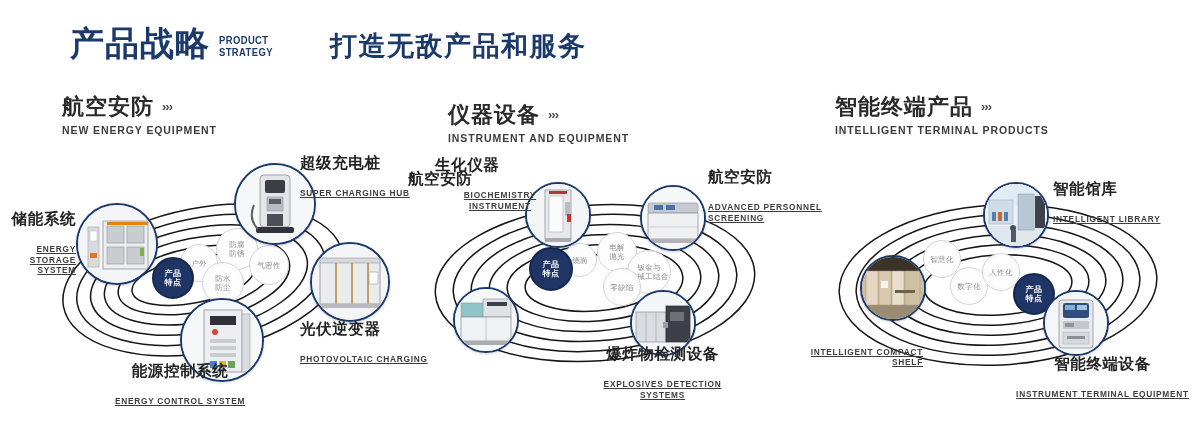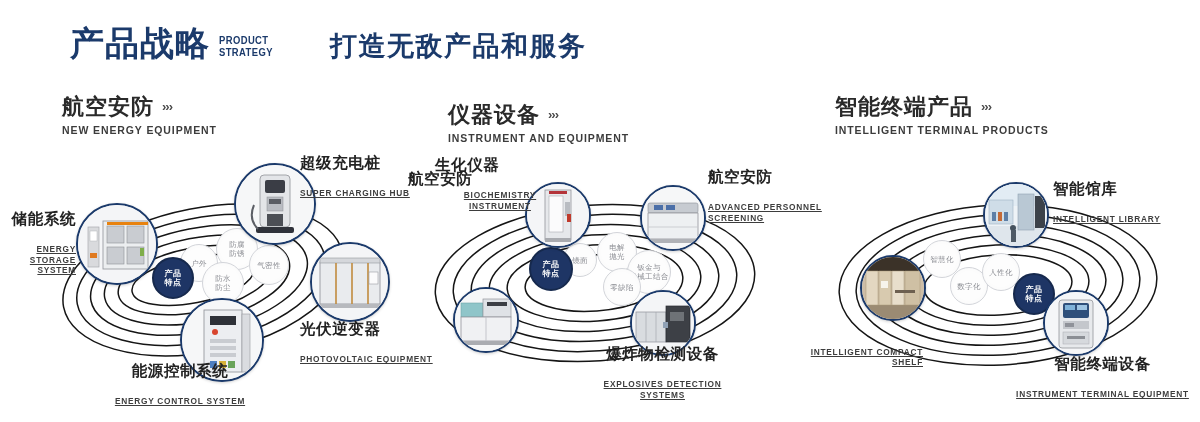--- a/index.html
+++ b/index.html
@@ -158,21 +158,21 @@
         <rect x="8" y="14" width="60" height="5" fill="#d5d7db" stroke="#95979d" stroke-width=".6"></rect>
         <line x1="24" y1="19" x2="24" y2="60" stroke="#c08b3e" stroke-width="1.6"></line>
         <line x1="40" y1="19" x2="40" y2="60" stroke="#c08b3e" stroke-width="1.6"></line>
         <line x1="56" y1="19" x2="56" y2="60" stroke="#c08b3e" stroke-width="1.6"></line>
         <rect x="57" y="28" width="9" height="12" fill="#fbfbfc" stroke="#9a9ca1" stroke-width=".6"></rect>
         <rect x="8" y="60" width="60" height="4" fill="#b7b9be"></rect>
       </svg>
     </div>
     <div class="lbl" style="left:300px;top:170px;width:140px;">
       <div class="cn">光伏逆变器</div>
-      <div class="en">PHOTOVOLTAIC EQUIPMENT</div>
+      <div class="en">PHOTOVOLTAIC CHARGING</div>
     </div>
 
     <div class="node" style="left:180px;top:148px;width:80px;height:80px;">
       <svg class="ph" viewBox="0 0 80 80">
         <rect x="0" y="0" width="80" height="80" fill="#f6f7f8"></rect>
         <rect x="22" y="10" width="38" height="62" fill="#eceef1" stroke="#97999f" stroke-width=".9"></rect>
         <rect x="28" y="16" width="26" height="9" fill="#2e3138"></rect>
         <circle cx="33" cy="32" r="3" fill="#d8452e"></circle>
         <rect x="28" y="39" width="26" height="4" fill="#c9ccd1"></rect>
         <rect x="28" y="46" width="26" height="4" fill="#c9ccd1"></rect>

